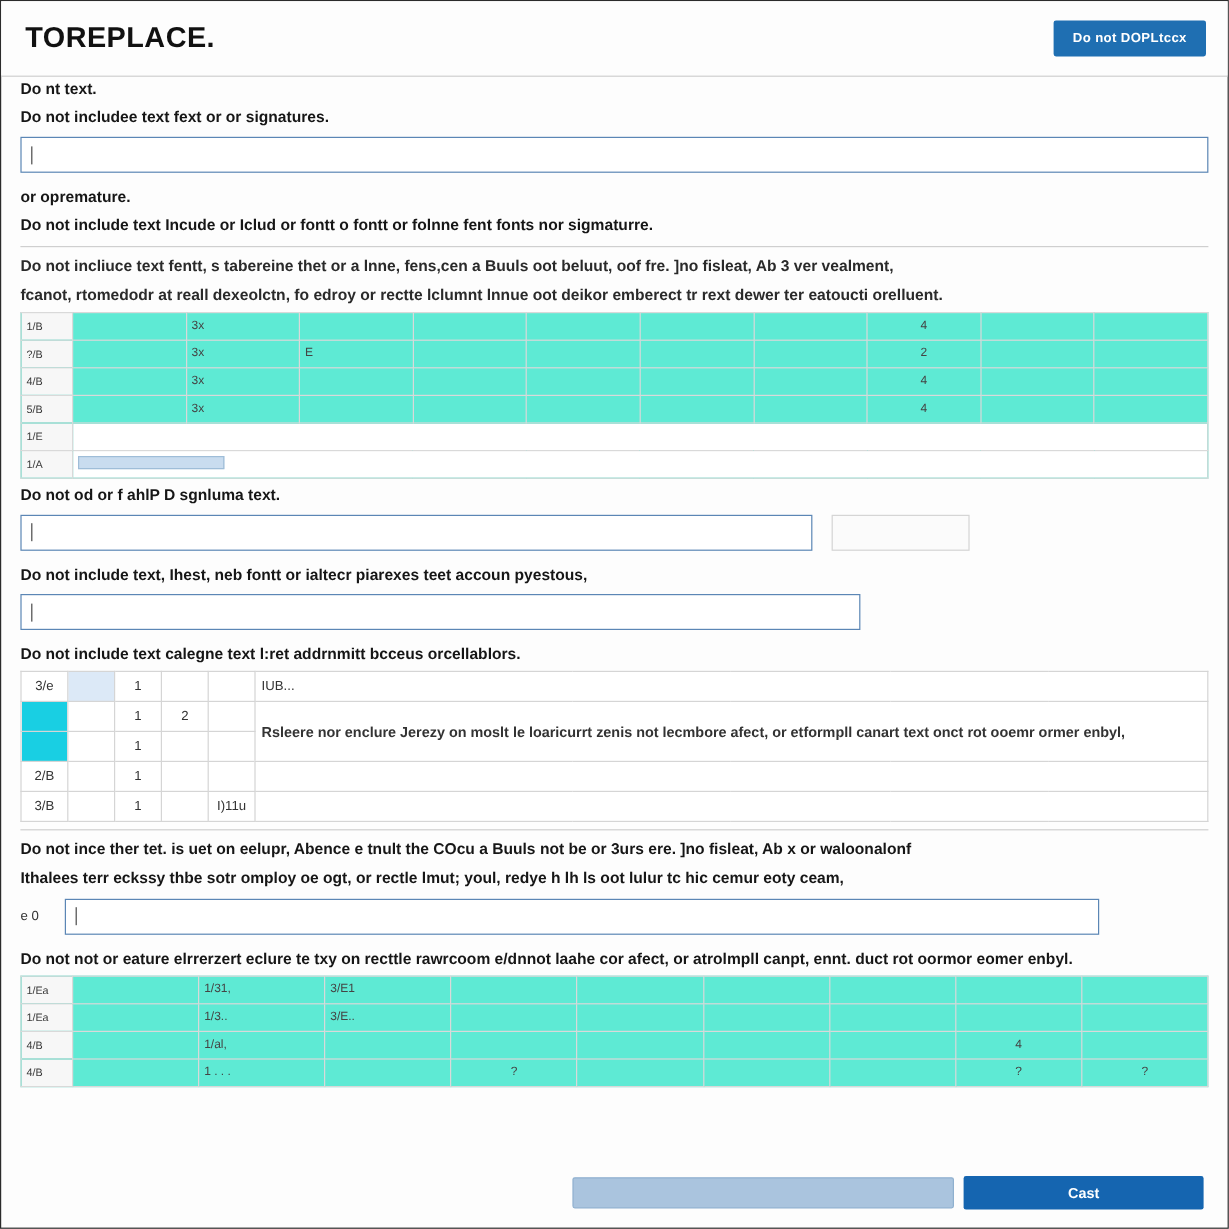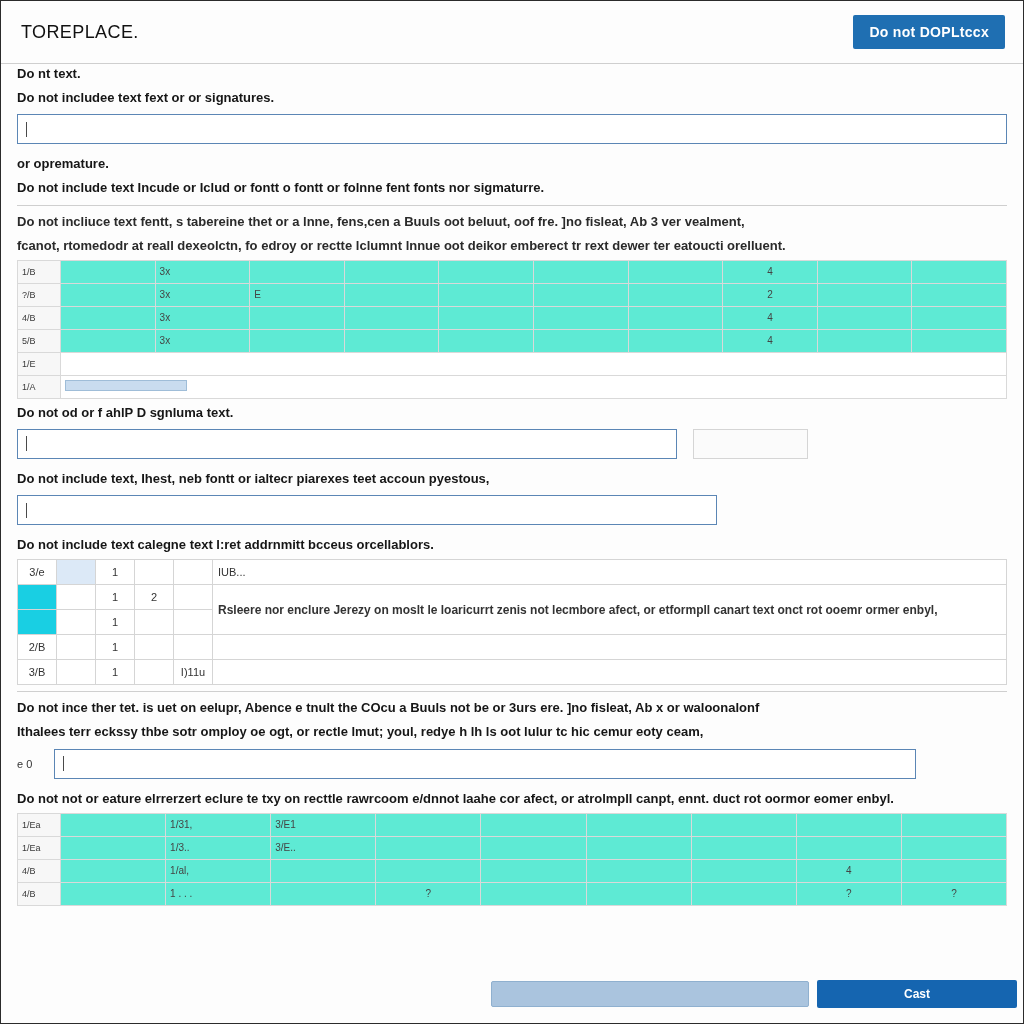--- a/index.html
+++ b/index.html
@@ -30,29 +30,29 @@
     flex: 0 0 auto;
     height: 62px;
     display: flex;
     align-items: center;
     justify-content: space-between;
     padding: 0 18px 0 20px;
     box-sizing: border-box;
     background: #fdfdfd;
   }
   .app-title {
-    font-size: 18px;
-    font-weight: normal;
+    font-size: 24px;
+    font-weight: bold;
     letter-spacing: 0.4px;
     color: #111111;
   }
   .header-btn {
     background: #1f6fb2;
     color: #ffffff;
-    font-size: 14px;
+    font-size: 11px;
     font-weight: bold;
     border: none;
     border-radius: 2px;
     padding: 9px 16px;
     min-width: 118px;
     text-align: center;
     letter-spacing: 0.3px;
     cursor: pointer;
     margin-left: 28px;
   }
@@ -186,21 +186,21 @@
     color: #1b1b1b;
   }
   
   .footer {
     flex: 0 0 auto;
     height: 58px;
     display: flex;
     align-items: center;
     justify-content: flex-end;
     gap: 8px;
-    padding: 0 6px;
+    padding: 0 20px;
     box-sizing: border-box;
   }
   .btn-secondary {
     width: 318px;
     height: 26px;
     background: #aac4de;
     border: 1px solid #8fb0cf;
     border-radius: 2px;
     cursor: pointer;
   }

